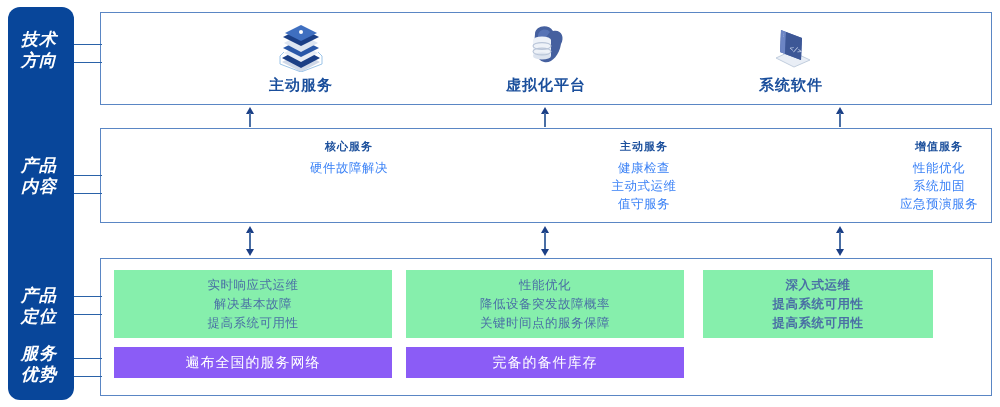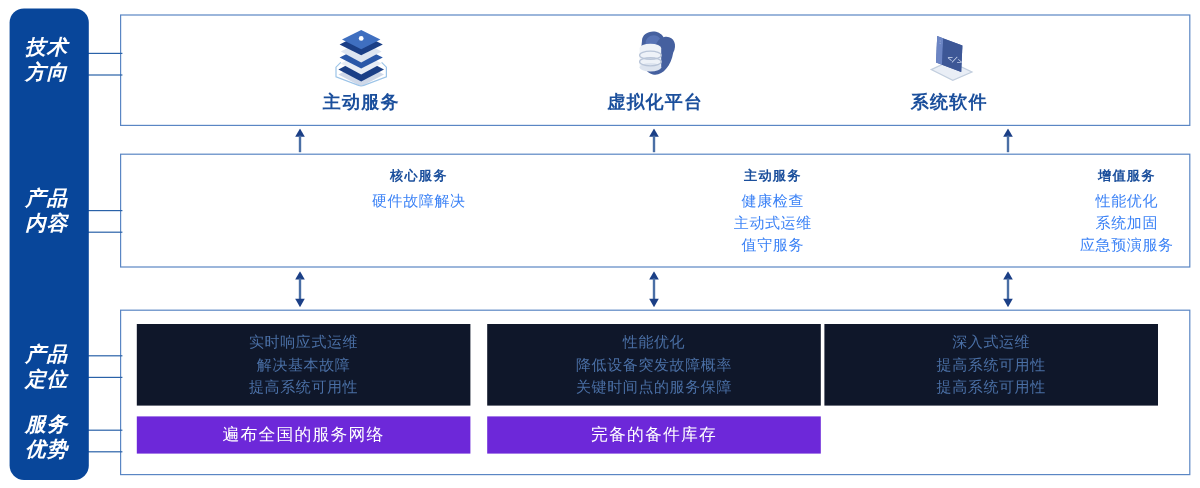--- a/index.html
+++ b/index.html
@@ -64,31 +64,31 @@
     font-size:11px;font-weight:bold;color:#1b4f9c;
     letter-spacing:1px;margin-bottom:5px;
   }
   .content-line{
     font-size:12.5px;color:#3b82f6;line-height:18px;letter-spacing:.5px;
   }
 
   
   .grey-card{
     position:absolute;top:11px;height:68px;
-    background:#0f172a;
+    background:#86efac;
     display:flex;flex-direction:column;
     align-items:center;justify-content:center;
     box-sizing:border-box;
   }
   .grey-line{
     font-size:12.5px;color:#4a6fa5;line-height:19px;letter-spacing:.5px;
   }
   .blue-bar{
     position:absolute;top:88px;height:31px;
-    background:#6d28d9;
+    background:#8b5cf6;
     display:flex;align-items:center;justify-content:center;
     color:#ffffff;font-size:14px;letter-spacing:1px;
     box-sizing:border-box;
   }
 
   
   .arrow{position:absolute;z-index:2;}
 
   
   svg{display:block;}
@@ -257,20 +257,20 @@
     </div>
     <div class="blue-bar" style="left:13px;width:278px;">遍布全国的服务网络</div>
 
     <div class="grey-card" style="left:305px;width:278px;">
       <div class="grey-line">性能优化</div>
       <div class="grey-line">降低设备突发故障概率</div>
       <div class="grey-line">关键时间点的服务保障</div>
     </div>
     <div class="blue-bar" style="left:305px;width:278px;">完备的备件库存</div>
 
-    <div class="grey-card" style="left:586px;width:278px;">
+    <div class="grey-card" style="left:602px;width:230px;font-weight:bold;">
       <div class="grey-line">深入式运维</div>
       <div class="grey-line">提高系统可用性</div>
       <div class="grey-line">提高系统可用性</div>
     </div>
   </div>
 
 </div>
 
 </body></html>

